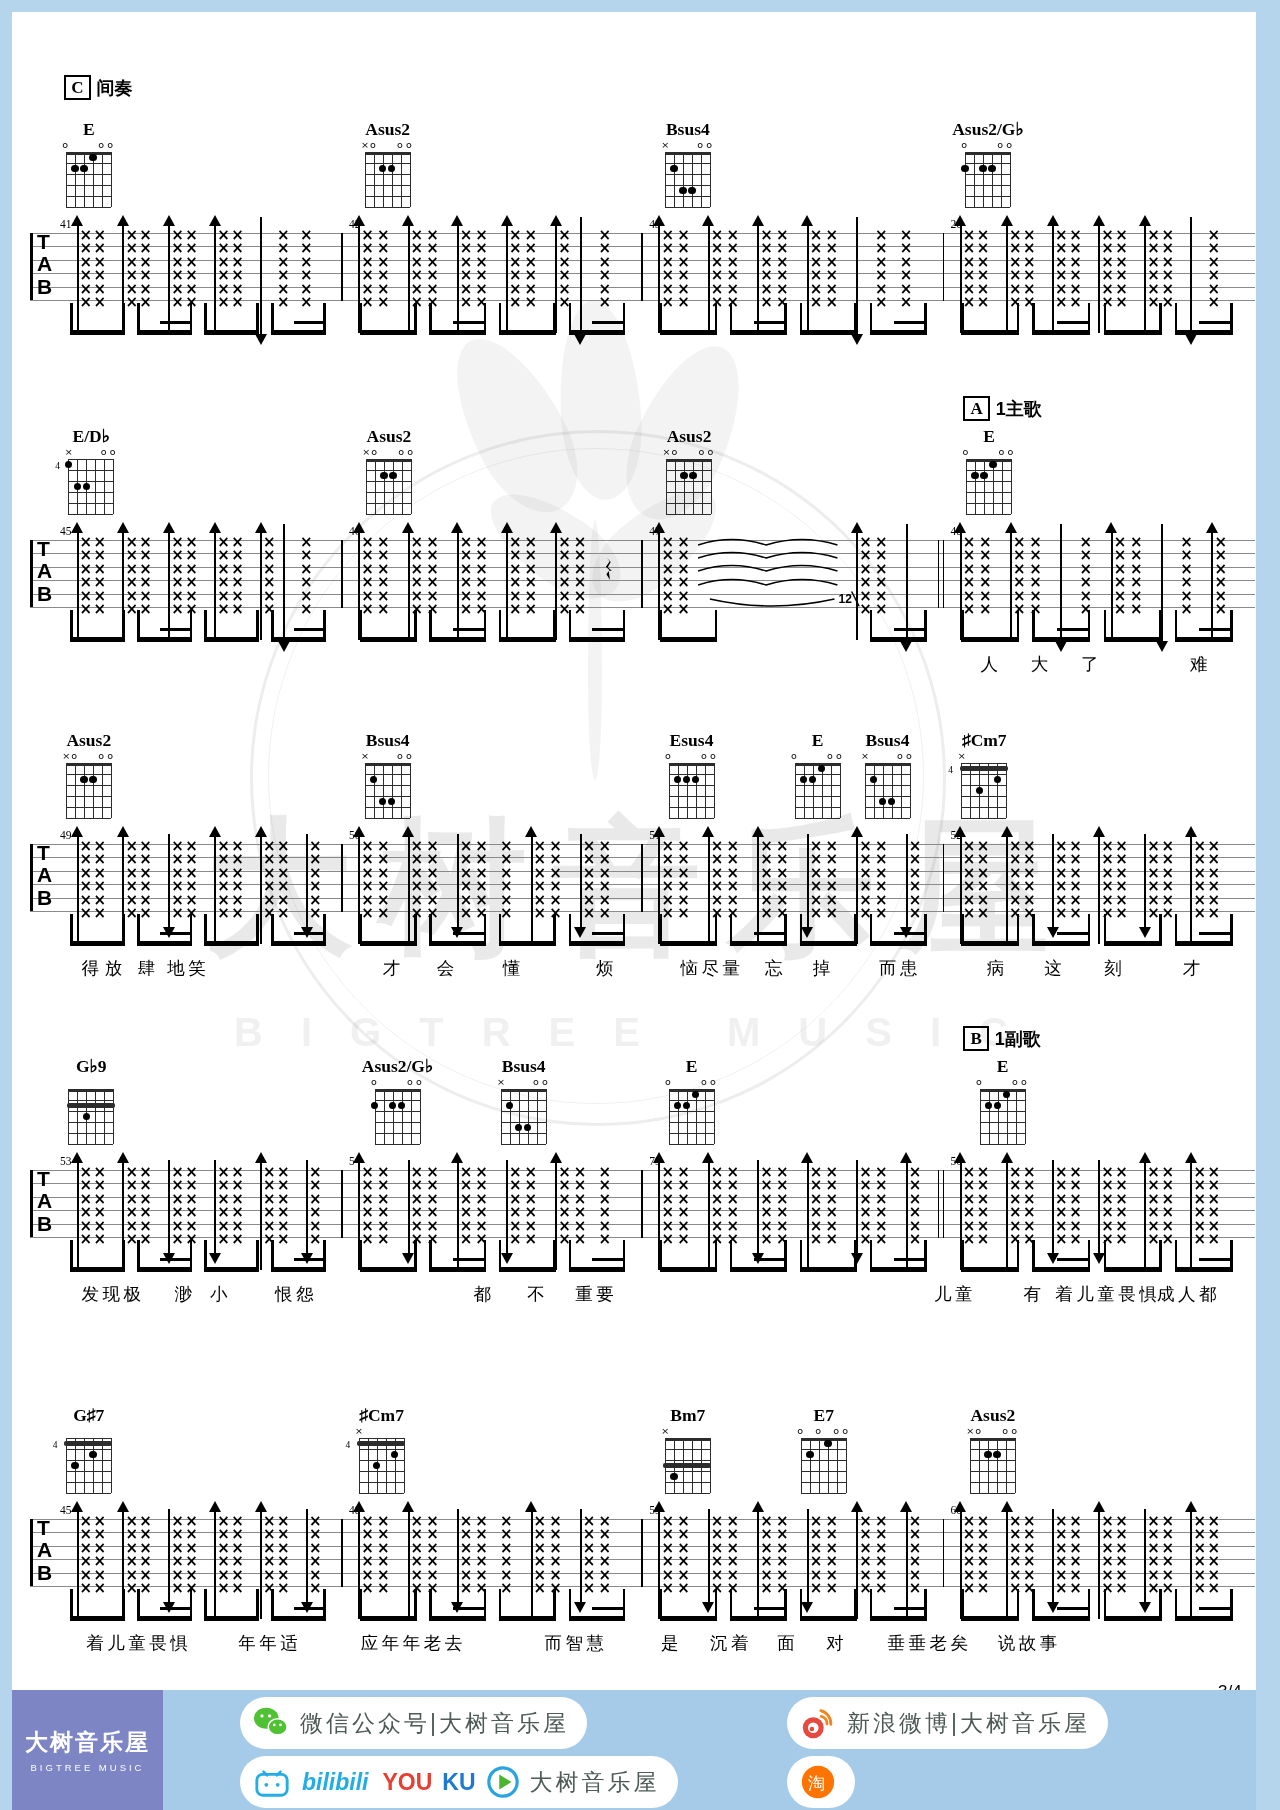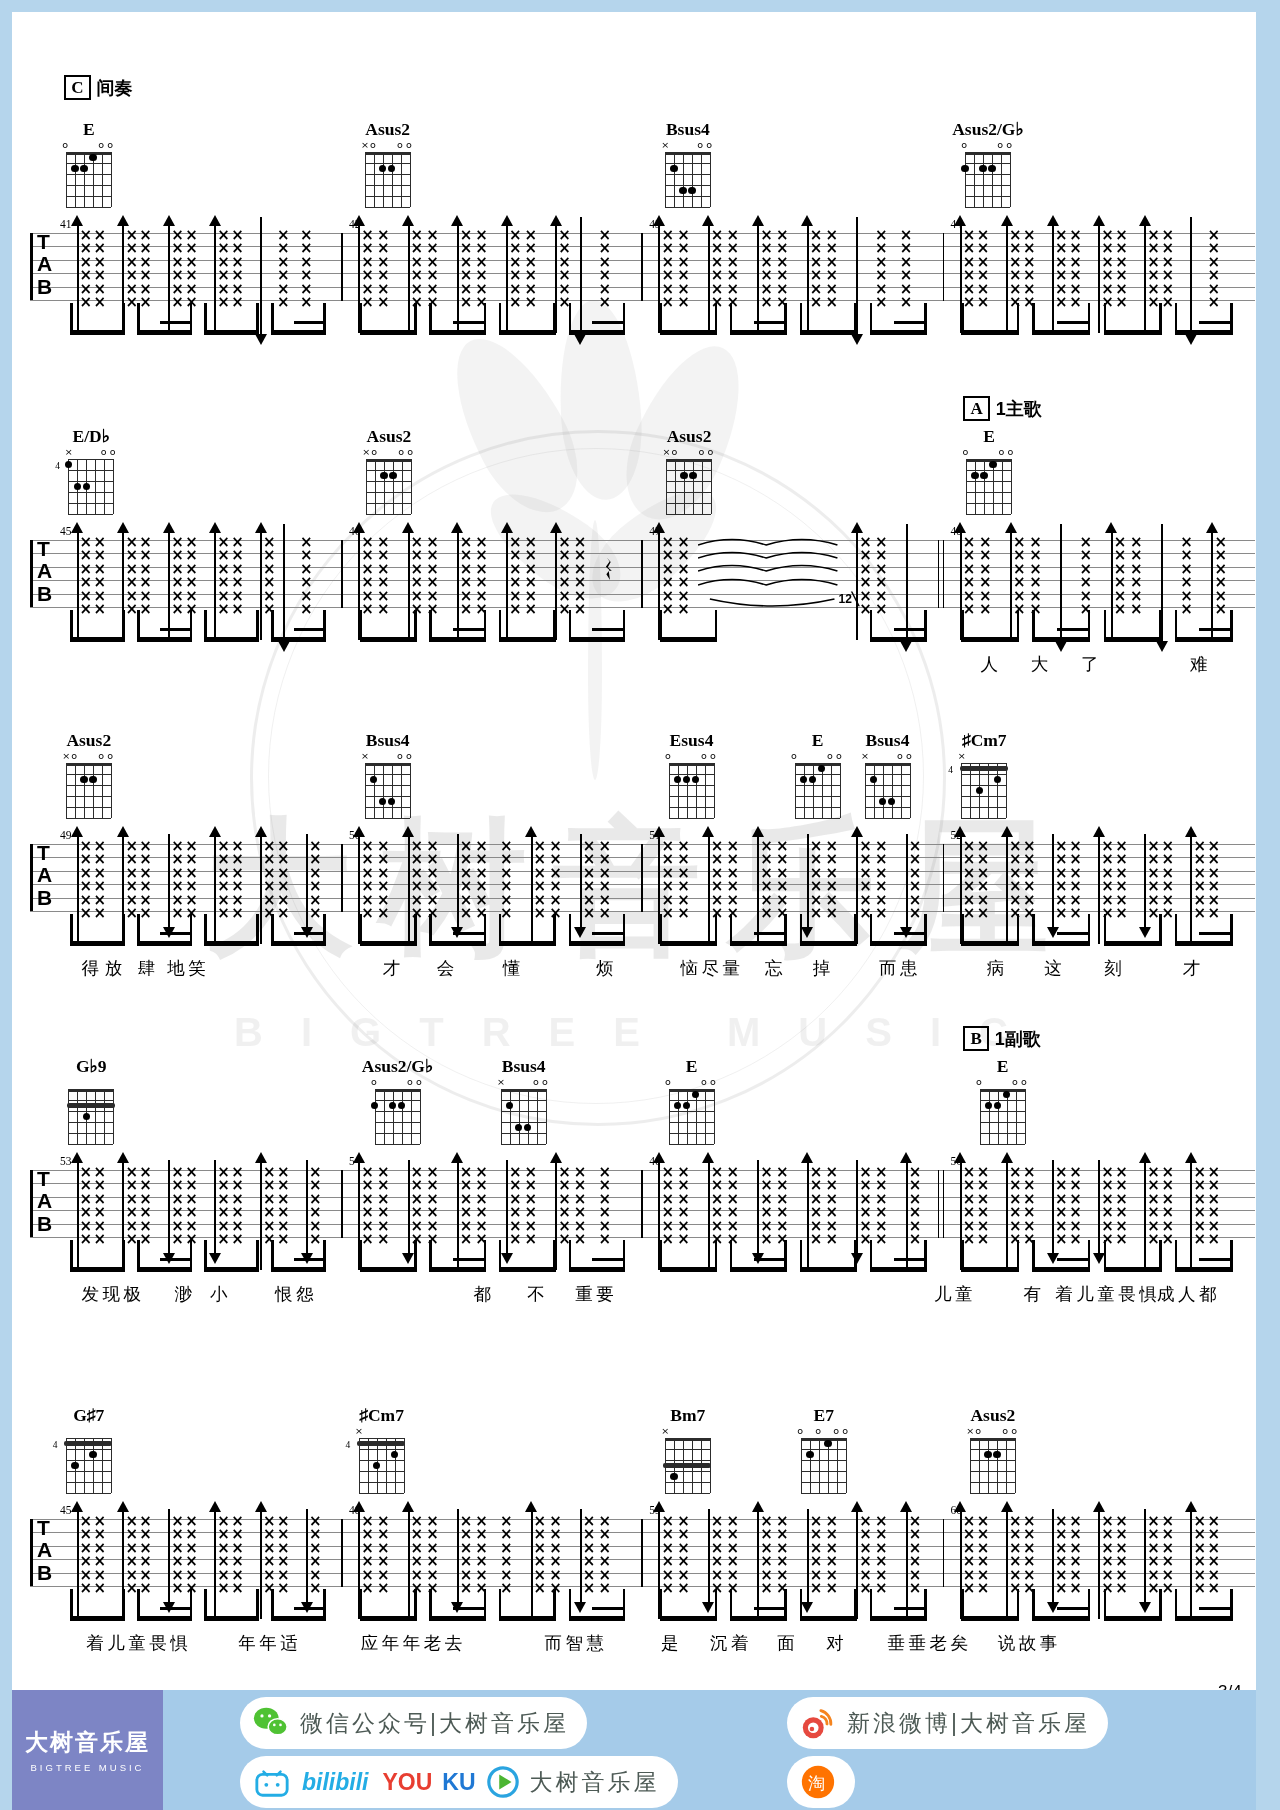--- a/index.html
+++ b/index.html
@@ -482,21 +482,21 @@
         </div>
         <div class="bg" style="left: 769.703px; top: 208px; width: 57.07px;">
           <div class="sL"></div>
           <div class="sR"></div>
         </div>
         <div class="bg" style="left: 839.614px; top: 208px; width: 57.07px;">
           <div class="sL"></div>
           <div class="sR"></div>
           <div class="b2"></div>
         </div>
-        <div class="mn" style="left: 920.525px; top: 123px;">44</div>
+        <div class="mn" style="left: 920.525px; top: 123px;">20</div>
         <div class="bl" style="left: 912.625px; top: 138px; height: 68px;"></div>
         <div class="au" style="left: 929.775px; top: 124px; height: 114px;"></div>
         <div class="xc" style="left: 932.775px; top: 131px;">
           <i>×</i>
           <i>×</i>
           <i>×</i>
           <i>×</i>
           <i>×</i>
           <i>×</i>
         </div>
@@ -2013,21 +2013,21 @@
         </div>
         <div class="bg" style="left: 468.954px; top: 208px; width: 56.825px;">
           <div class="sL"></div>
           <div class="sR"></div>
         </div>
         <div class="bg" style="left: 538.564px; top: 208px; width: 56.825px;">
           <div class="sL"></div>
           <div class="sR"></div>
           <div class="b2"></div>
         </div>
-        <div class="mn" style="left: 619.175px; top: 123px;">40</div>
+        <div class="mn" style="left: 619.175px; top: 123px;">79</div>
         <div class="bl" style="left: 611.275px; top: 138px; height: 68px;"></div>
         <div class="au" style="left: 628.425px; top: 124px; height: 114px;"></div>
         <div class="xc" style="left: 631.425px; top: 131px;">
           <i>×</i>
           <i>×</i>
           <i>×</i>
           <i>×</i>
           <i>×</i>
           <i>×</i>
         </div>

